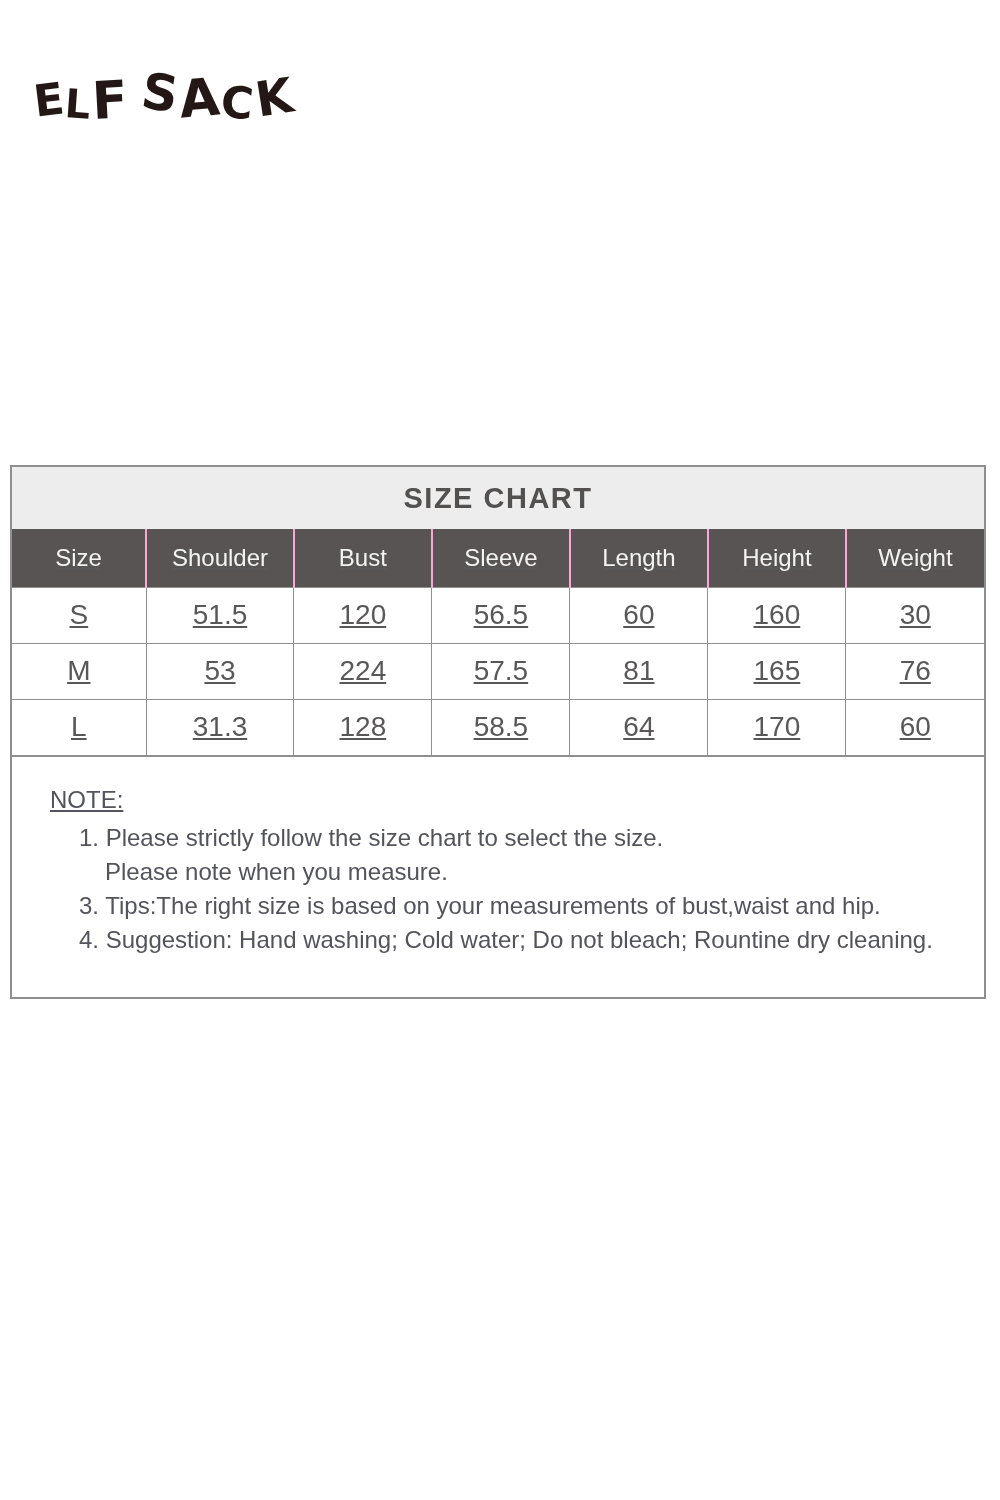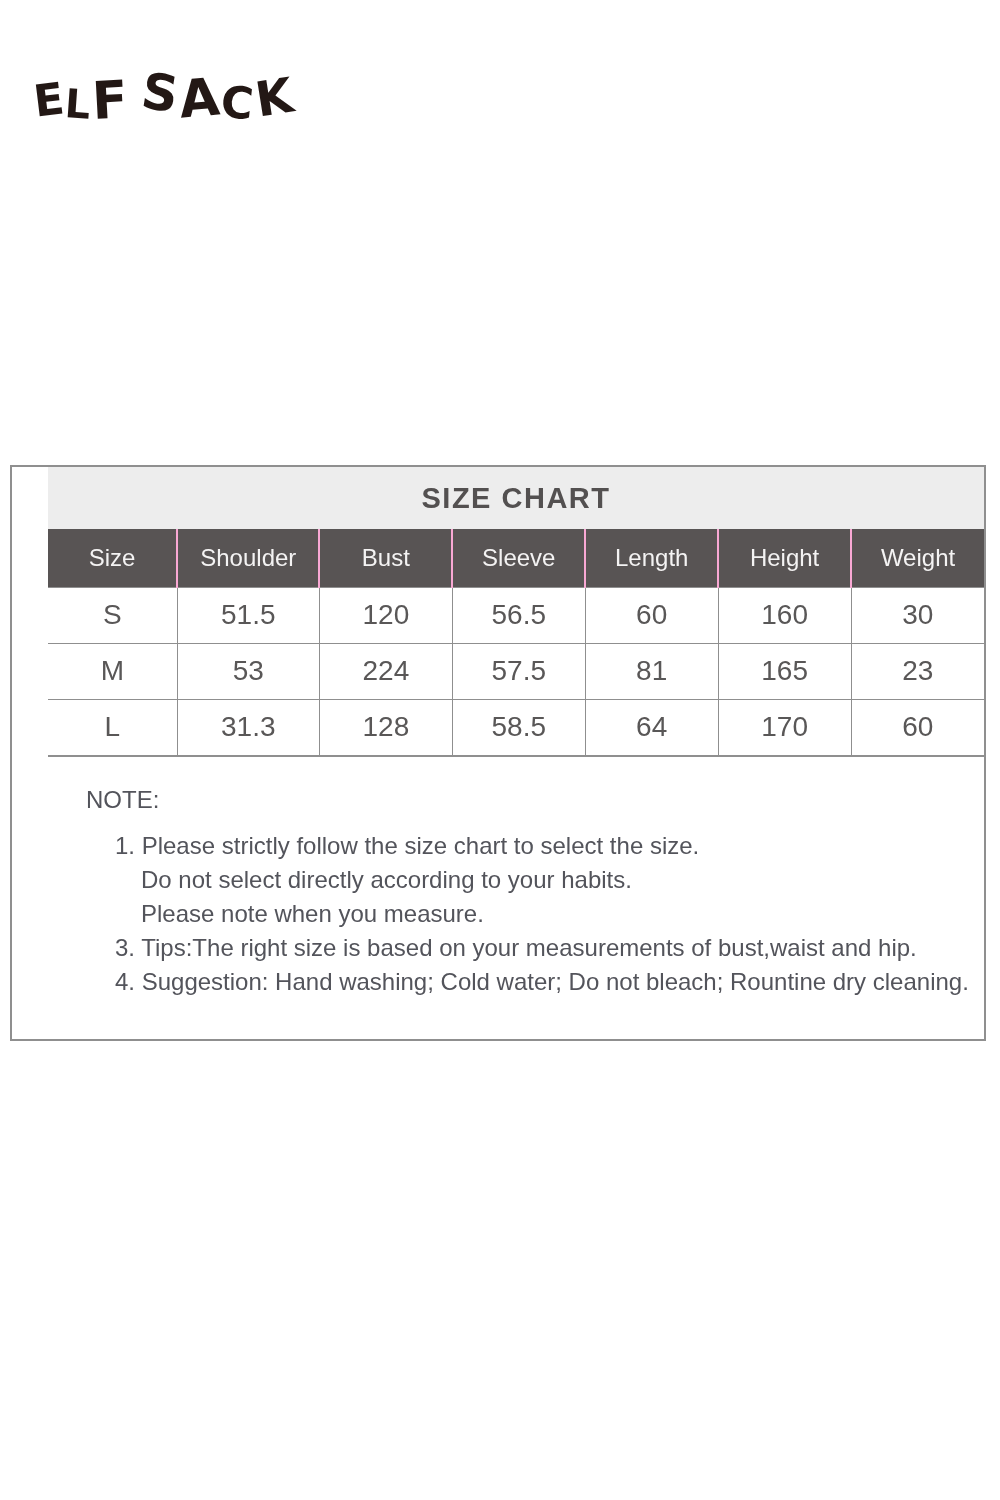--- a/index.html
+++ b/index.html
@@ -33,37 +33,37 @@
   .logo span:nth-child(6) { font-size: 44px; transform: rotate(6deg) translateY(1px); margin-left: 2px; }
   .logo span:nth-child(7) { font-size: 48px; transform: rotate(-9deg) translateY(-3px); margin-left: 2px; }
 
   
   .chart-block {
     position: absolute;
     left: 10px;
     top: 465px;
     width: 976px;
     border: 2px solid #8f8f8f;
-    padding-left: 36px;
   }
   .title-band {
     height: 62px;
     background: #ededed;
     display: flex;
     align-items: center;
     justify-content: center;
     font-size: 29px;
     font-weight: bold;
     letter-spacing: 1.5px;
     color: #535050;
   }
   table.size-table {
     width: 100%;
     border-collapse: collapse;
     table-layout: fixed;
+    text-decoration: underline;
   }
   table.size-table th {
     background: #585454;
     color: #f4f3f3;
     height: 58px;
     font-size: 24px;
     font-weight: normal;
     border-left: 2px solid #f9a8d4;
   }
   table.size-table th:first-child { border-left: none; width: 13.8%; }
@@ -82,21 +82,21 @@
 
   
   .note-box {
     border-top: 1px solid #8f8f8f;
     background: #ffffff;
     padding: 26px 38px 40px 38px;
     font-size: 24px;
     line-height: 34px;
     color: #53545b;
   }
-  .note-box .note-heading { margin-bottom: 12px; }
+  .note-box .note-heading { margin-bottom: 4px; text-decoration: underline; }
   .note-box .note-line { white-space: nowrap; margin-left: 29px; }
   .note-box .note-line.indent { padding-left: 26px; }
 </style>
 </head>
 <body>
 
 <div class="logo" aria-label="ELF SACK">
   <span>E</span>
   <span>L</span>
   <span>F</span>
@@ -132,36 +132,35 @@
         <td>160</td>
         <td>30</td>
       </tr>
       <tr>
         <td>M</td>
         <td>53</td>
         <td>224</td>
         <td>57.5</td>
         <td>81</td>
         <td>165</td>
-        <td>23</td>
+        <td>76</td>
       </tr>
       <tr>
         <td>L</td>
         <td>31.3</td>
         <td>128</td>
         <td>58.5</td>
         <td>64</td>
         <td>170</td>
         <td>60</td>
       </tr>
     </tbody>
   </table>
 
   <div class="note-box">
     <div class="note-heading">NOTE:</div>
     <div class="note-line">1. Please strictly follow the size chart to select the size.</div>
-    <div class="note-line indent">Do not select directly according to your habits.</div>
     <div class="note-line indent">Please note when you measure.</div>
     <div class="note-line">3. Tips:The right size is based on your measurements of bust,waist and hip.</div>
     <div class="note-line">4. Suggestion: Hand washing; Cold water; Do not bleach; Rountine dry cleaning.</div>
   </div>
 
 </div>
 
 </body></html>

